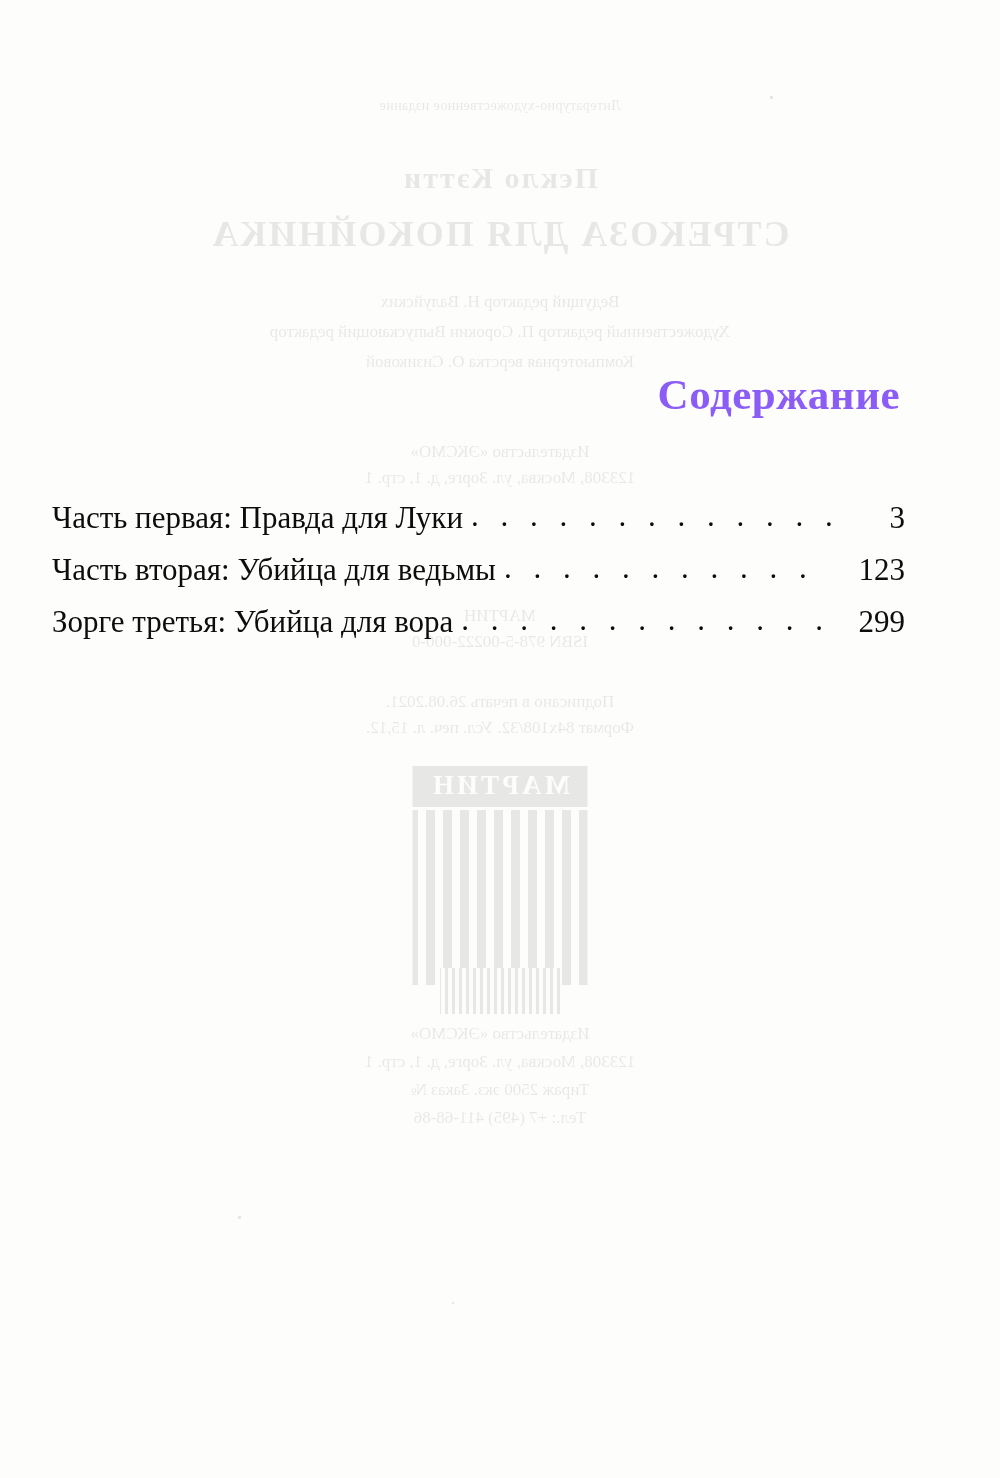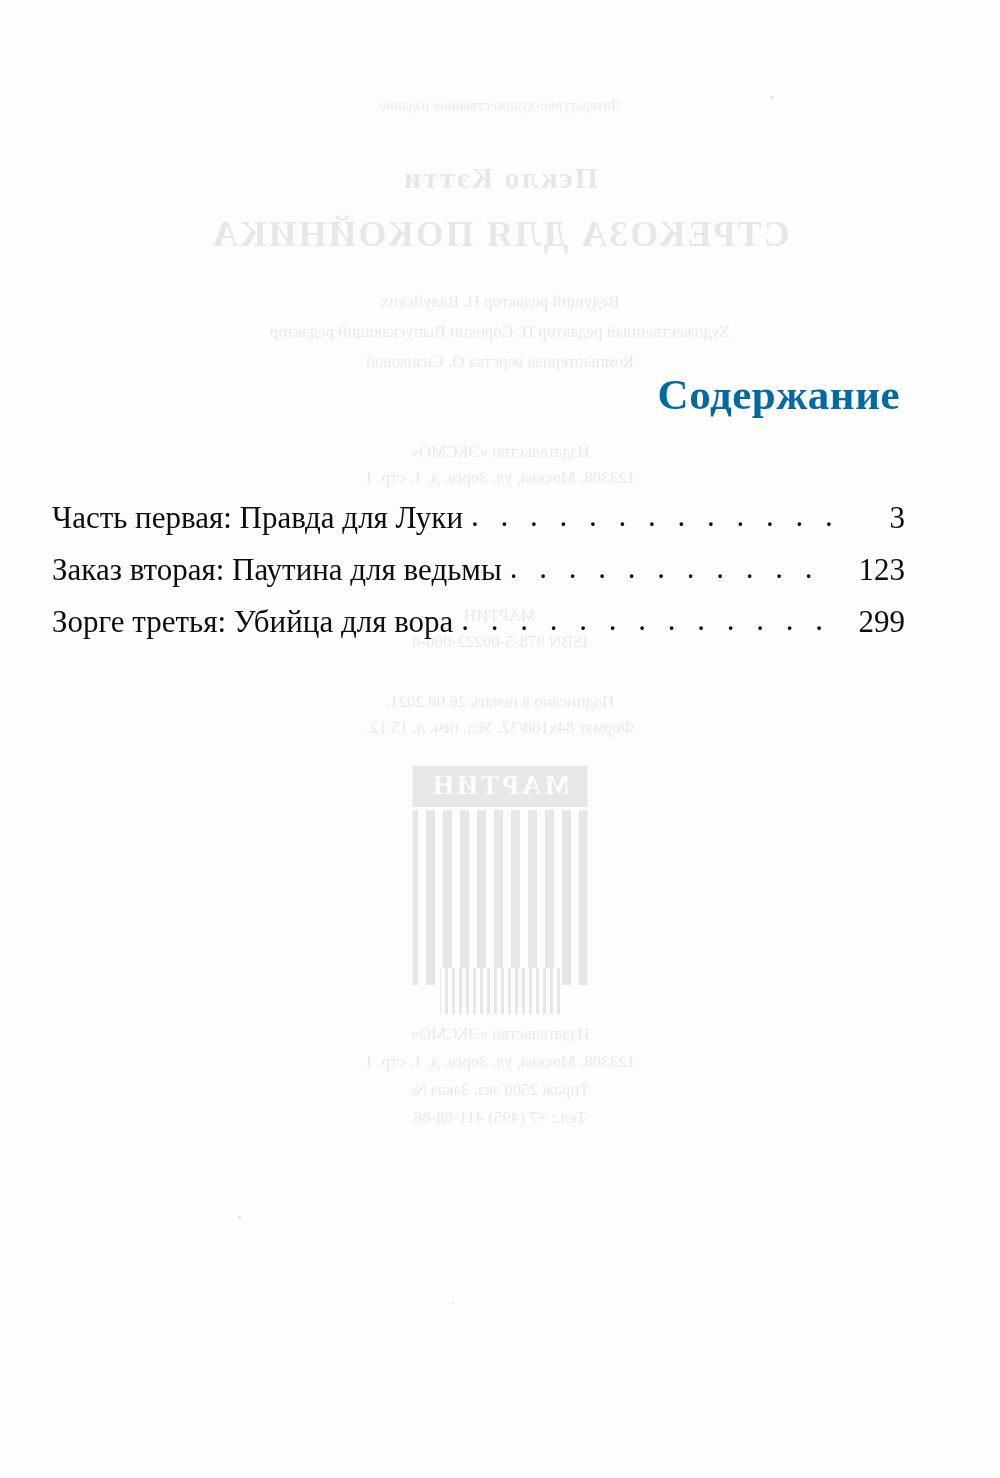--- a/index.html
+++ b/index.html
@@ -81,21 +81,21 @@
     top: 0;
     width: 1000px;
     height: 1478px;
   }
   .toc-heading {
     position: absolute;
     right: 100px;
     top: 370px;
     font-size: 43px;
     font-weight: bold;
-    color: #0369a1;
+    color: #8b5cf6;
     letter-spacing: 0.5px;
   }
   .toc-list {
     position: absolute;
     left: 52px;
     right: 95px;
     top: 500px;
   }
   .toc-row {
     display: flex;
@@ -171,21 +171,21 @@
 
     <div class="toc-list">
 
       <div class="toc-row">
         <span class="toc-title">Часть первая: Правда для Луки</span>
         <span class="toc-dots">. . . . . . . . . . . . . . .</span>
         <span class="toc-page">3</span>
       </div>
 
       <div class="toc-row">
-        <span class="toc-title">Заказ вторая: Паутина для ведьмы</span>
+        <span class="toc-title">Часть вторая: Убийца для ведьмы</span>
         <span class="toc-dots">. . . . . . . . . . .</span>
         <span class="toc-page">123</span>
       </div>
 
       <div class="toc-row">
         <span class="toc-title">Зорге третья: Убийца для вора</span>
         <span class="toc-dots">. . . . . . . . . . . . . .</span>
         <span class="toc-page">299</span>
       </div>
 

